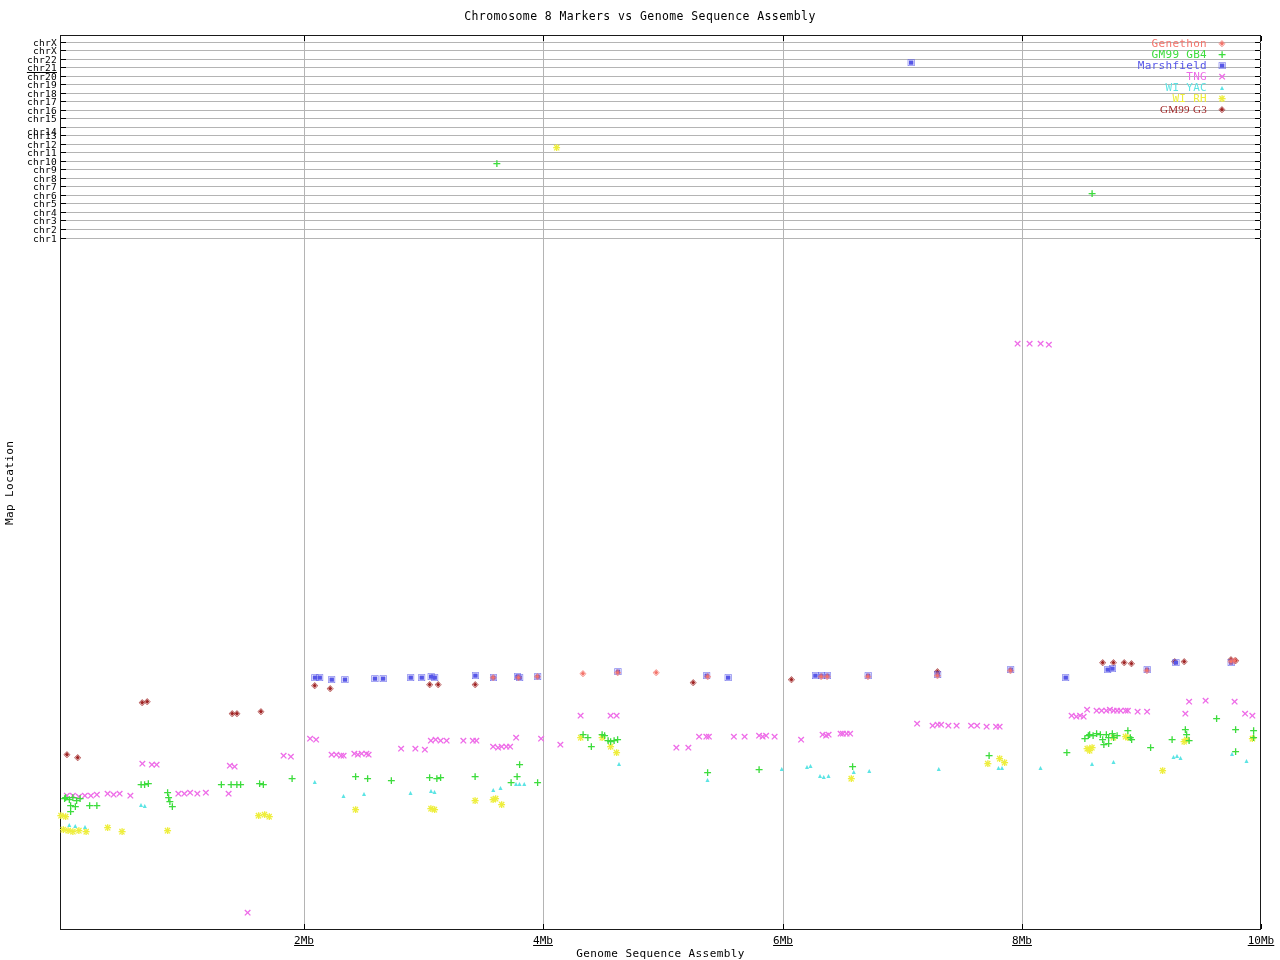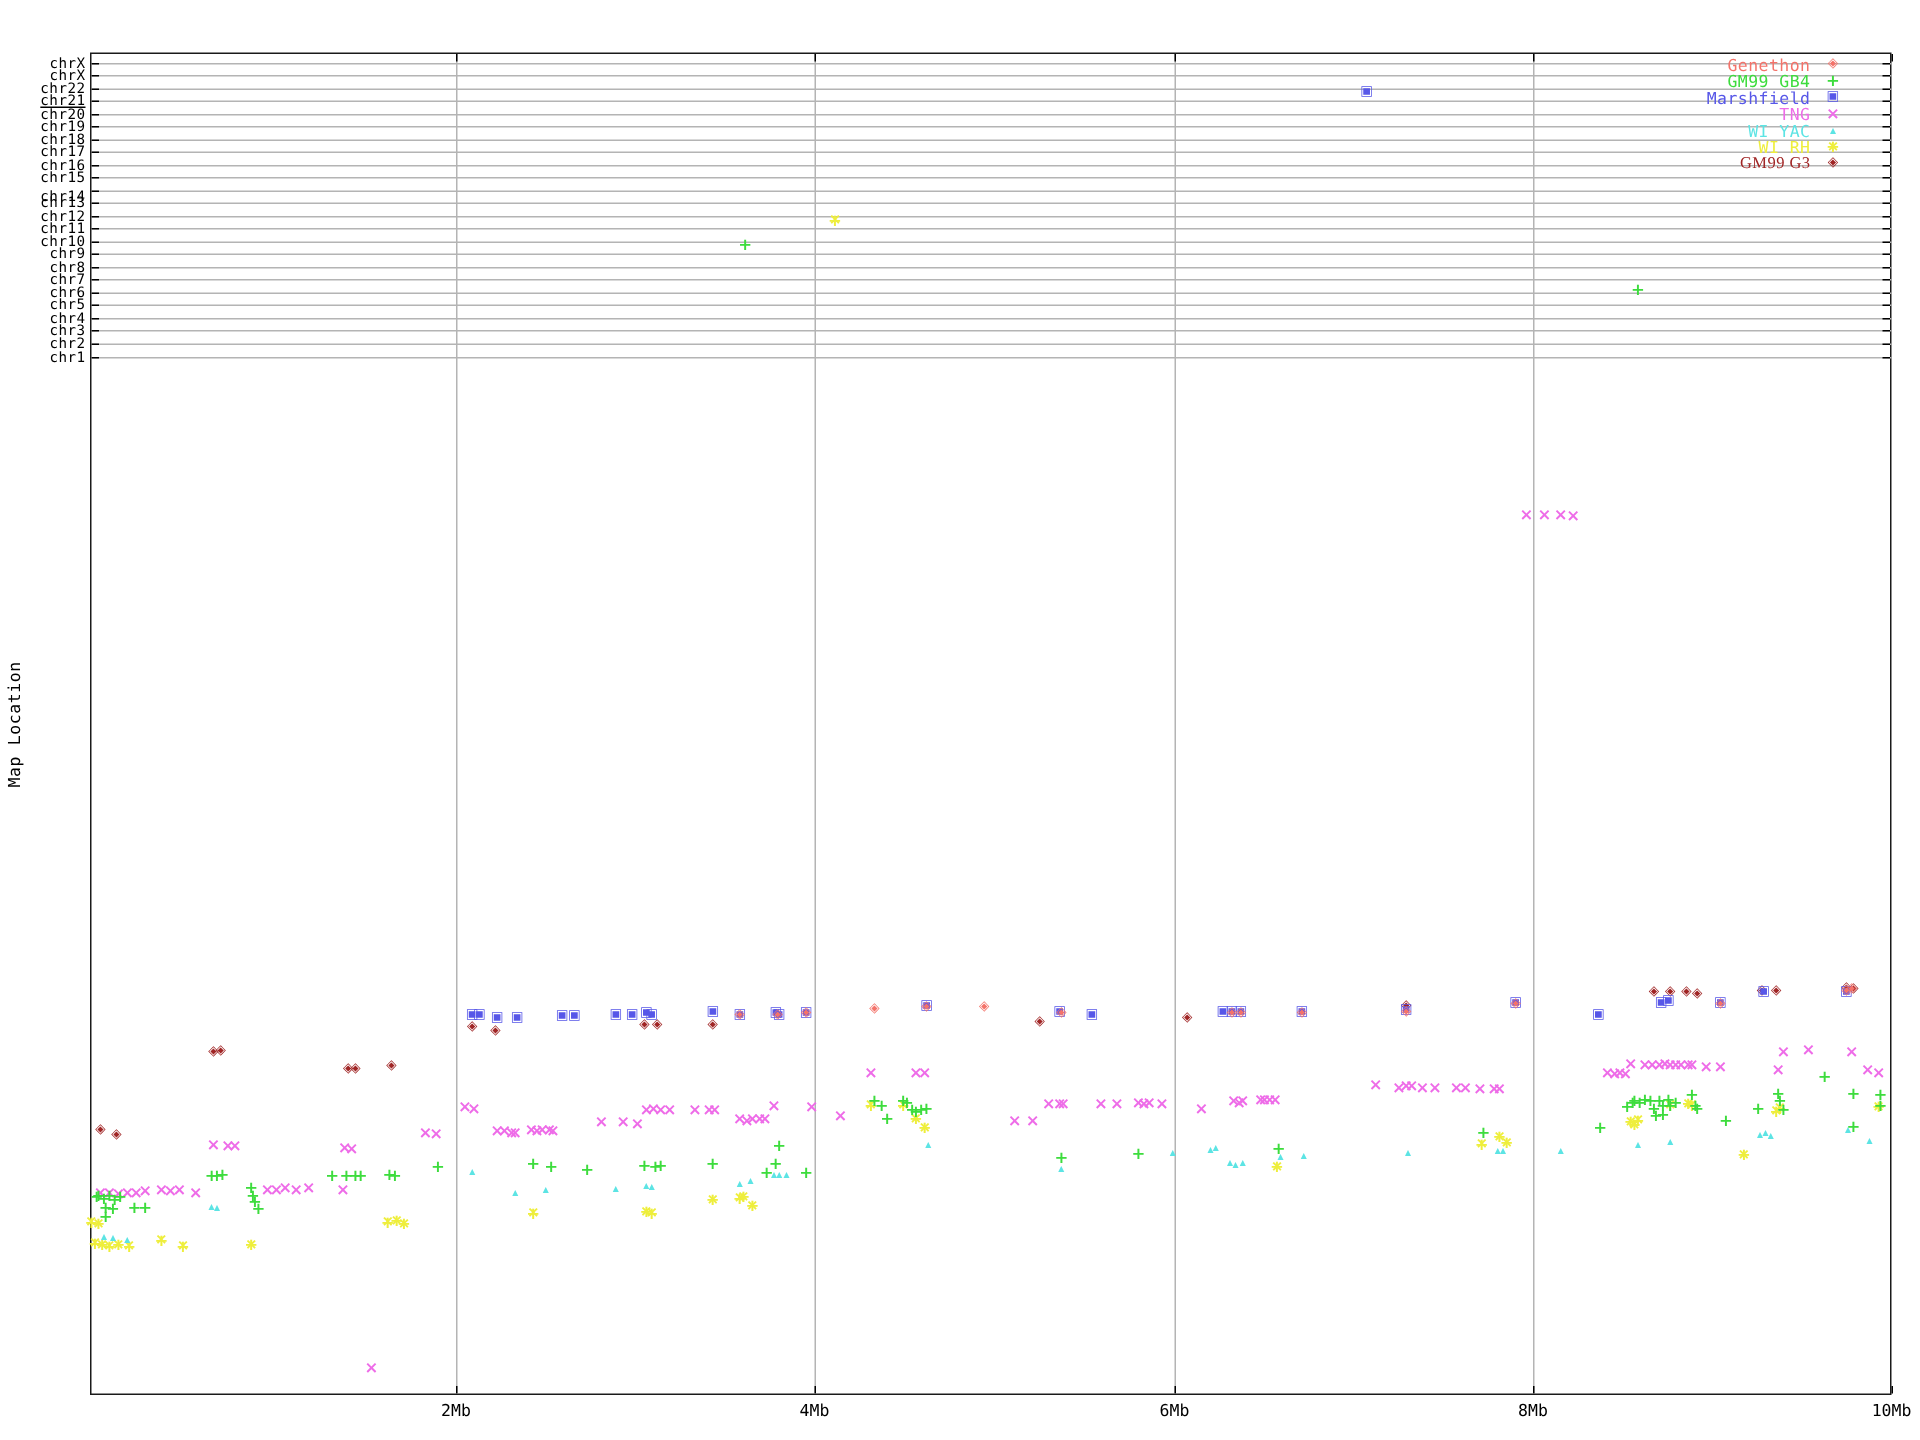--- a/index.html
+++ b/index.html
@@ -9,40 +9,41 @@
          font-size:11.5px;letter-spacing:.4px;}
   .xlab{position:absolute;left:60px;top:947px;width:1201px;text-align:center;font-size:11px;letter-spacing:.4px;}
   .ylab{position:absolute;left:3px;top:418px;height:130px;width:13px;font-size:11px;letter-spacing:.4px;
         writing-mode:vertical-rl;transform:rotate(180deg);text-align:center;}
   .frame{position:absolute;left:60px;top:35px;width:1201px;height:895px;
          border:1px solid #1a1a1a;box-sizing:border-box;}
   .vgrid{position:absolute;top:36px;height:893px;width:1px;background:#b4b4b4;}
   .hline{position:absolute;height:1px;background:#b4b4b4;}
   .tick{position:absolute;background:#000;}
   .chrlab{position:absolute;left:0;width:57px;text-align:right;font-size:9.5px;line-height:9px;letter-spacing:.3px;}
-  .xticklab{position:absolute;top:934px;width:60px;margin-left:-30px;text-align:center;font-size:11px;}
+  .xticklab{position:absolute;top:934px;width:60px;margin-left:-30px;text-align:center;font-size:11px;text-decoration:underline;}
   .pt{position:absolute;transform:translate(-50%,-50%);line-height:9px;height:9px;width:9px;
       display:flex;align-items:center;justify-content:center;
       font-family:"DejaVu Sans",sans-serif;font-size:9px;}
   .m-plus,.m-cross{font-weight:bold;font-size:11px;}
   .m-triangle{font-size:8px;}
   .m-star{font-size:0;}
   .m-star::before,.m-star::after{position:absolute;left:50%;top:50%;transform:translate(-50%,-50%);
       font-weight:bold;line-height:0;}
   .m-star::before{content:"+";font-size:11px;}
   .m-star::after{content:"\00d7";font-size:10px;}
   .legend{position:absolute;}
   .lg-row{position:absolute;height:11px;}
   .lg-text{position:absolute;right:73px;top:0;font-size:11px;line-height:11px;letter-spacing:.3px;}
   .lg-marker{position:absolute;left:1222px;top:5px;}
 </style>
 </head>
 <body>
 
 <div class="canvas">
+  <div class="title">Chromosome 8 Markers vs Genome Sequence Assembly</div>
   <div class="ylab">Map Location</div>
   <div class="frame"></div>
   <div id="plot">
       <div class="vgrid" style="left: 304px;"></div>
       <div class="vgrid" style="left: 543px;"></div>
       <div class="vgrid" style="left: 783px;"></div>
       <div class="vgrid" style="left: 1022px;"></div>
       <div class="hline" style="left: 61px; top: 42px; width: 1200px;"></div>
       <div class="tick" style="left: 61px; top: 42px; width: 5px; height: 1px;"></div>
       <div class="tick" style="left: 1255px; top: 42px; width: 5px; height: 1px;"></div>
@@ -514,13 +515,14 @@
       </div>
       <div class="lg-row" style="left: 0px; top: 93px; width: 1280px;">
         <div class="lg-text" style="color: rgb(238, 238, 60);">WI RH</div>
         <div class="pt m-star lg-marker" style="color: rgb(238, 238, 60);"></div>
       </div>
       <div class="lg-row" style="left: 0px; top: 104px; width: 1280px;">
         <div class="lg-text" style="color: rgb(160, 37, 37); font-family: Liberation Serif, serif;">GM99 G3</div>
         <div class="pt m-diamond lg-marker" style="color: rgb(160, 37, 37);">◈</div>
       </div>
     </div>
+  <div class="xlab">Genome Sequence Assembly</div>
 </div>
 
 </body></html>

